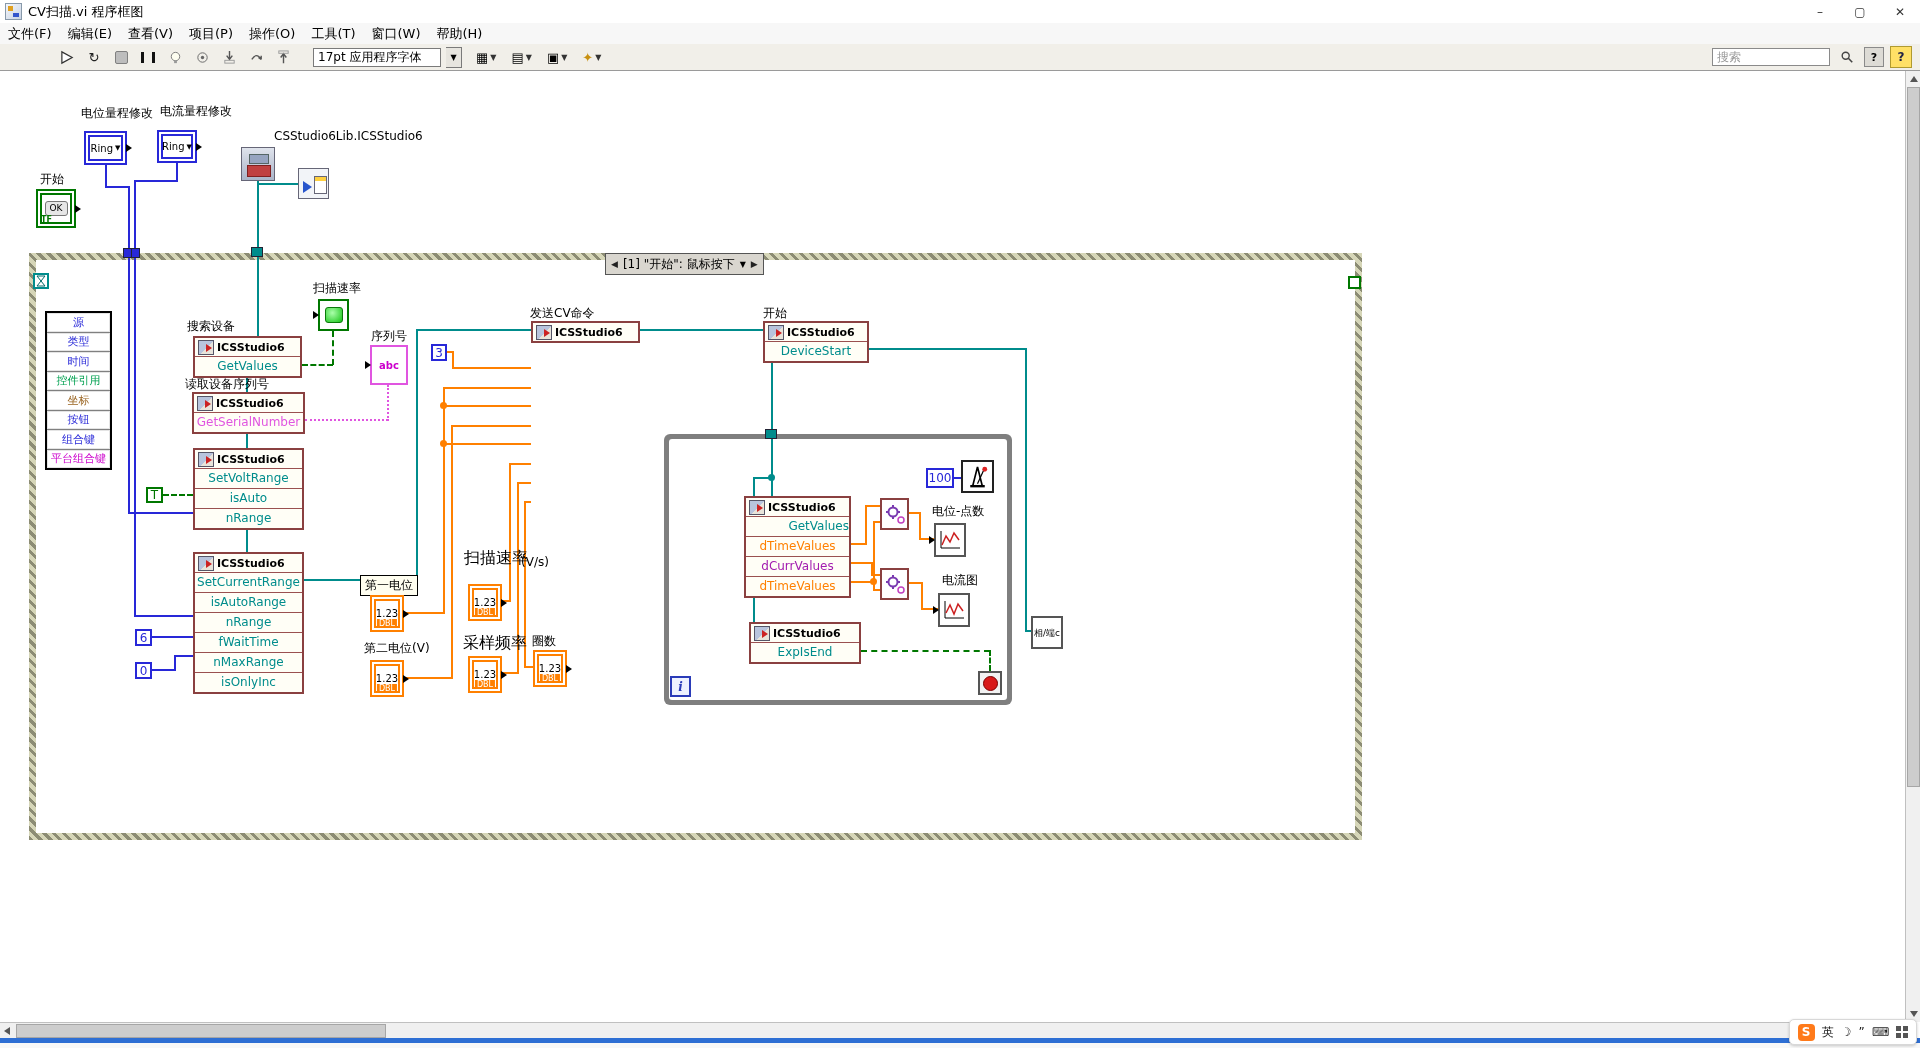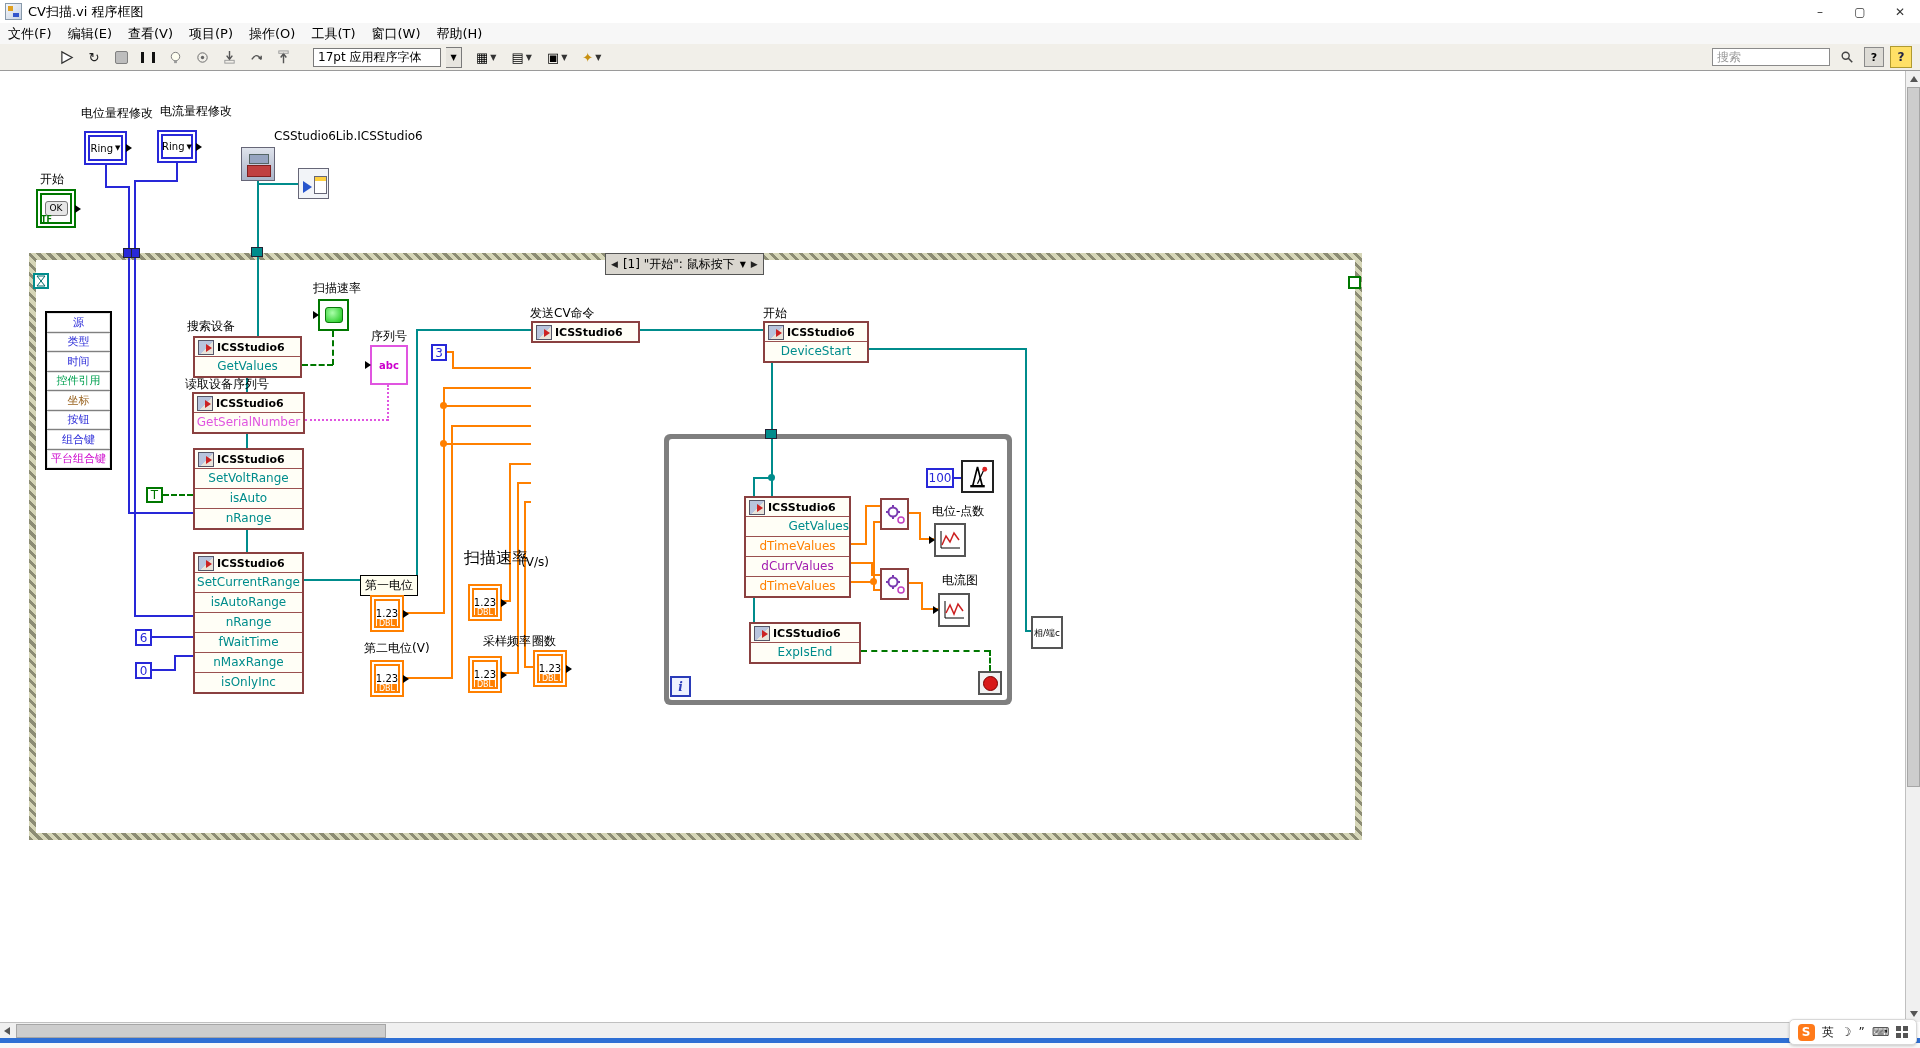--- a/index.html
+++ b/index.html
@@ -489,21 +489,21 @@
   <span class="tband">DBL</span>
   <i class="arr-r"></i>
 </div>
 <span class="lbl" style="left:464px;top:548px;font-size:16px">扫描速率</span>
 <span class="lbl" style="left:521px;top:555px;font-size:12px">(V/s)</span>
 <div class="term ctrl" style="left:468px;top:584px;width:34px;height:37px;--c:#FF8000">
   <span class="tval">1.23</span>
   <span class="tband">DBL</span>
   <i class="arr-r"></i>
 </div>
-<span class="lbl" style="left:483px;top:633px;font-size:12px">采样频率</span>
+<span class="lbl" style="left:463px;top:633px;font-size:16px">采样频率</span>
 <div class="term ctrl" style="left:468px;top:656px;width:34px;height:37px;--c:#FF8000">
   <span class="tval">1.23</span>
   <span class="tband">DBL</span>
   <i class="arr-r"></i>
 </div>
 <span class="lbl" style="left:532px;top:633px;font-size:12px">圈数</span>
 <div class="term ctrl" style="left:533px;top:650px;width:34px;height:37px;--c:#FF8000">
   <span class="tval">1.23</span>
   <span class="tband">DBL</span>
   <i class="arr-r"></i>

